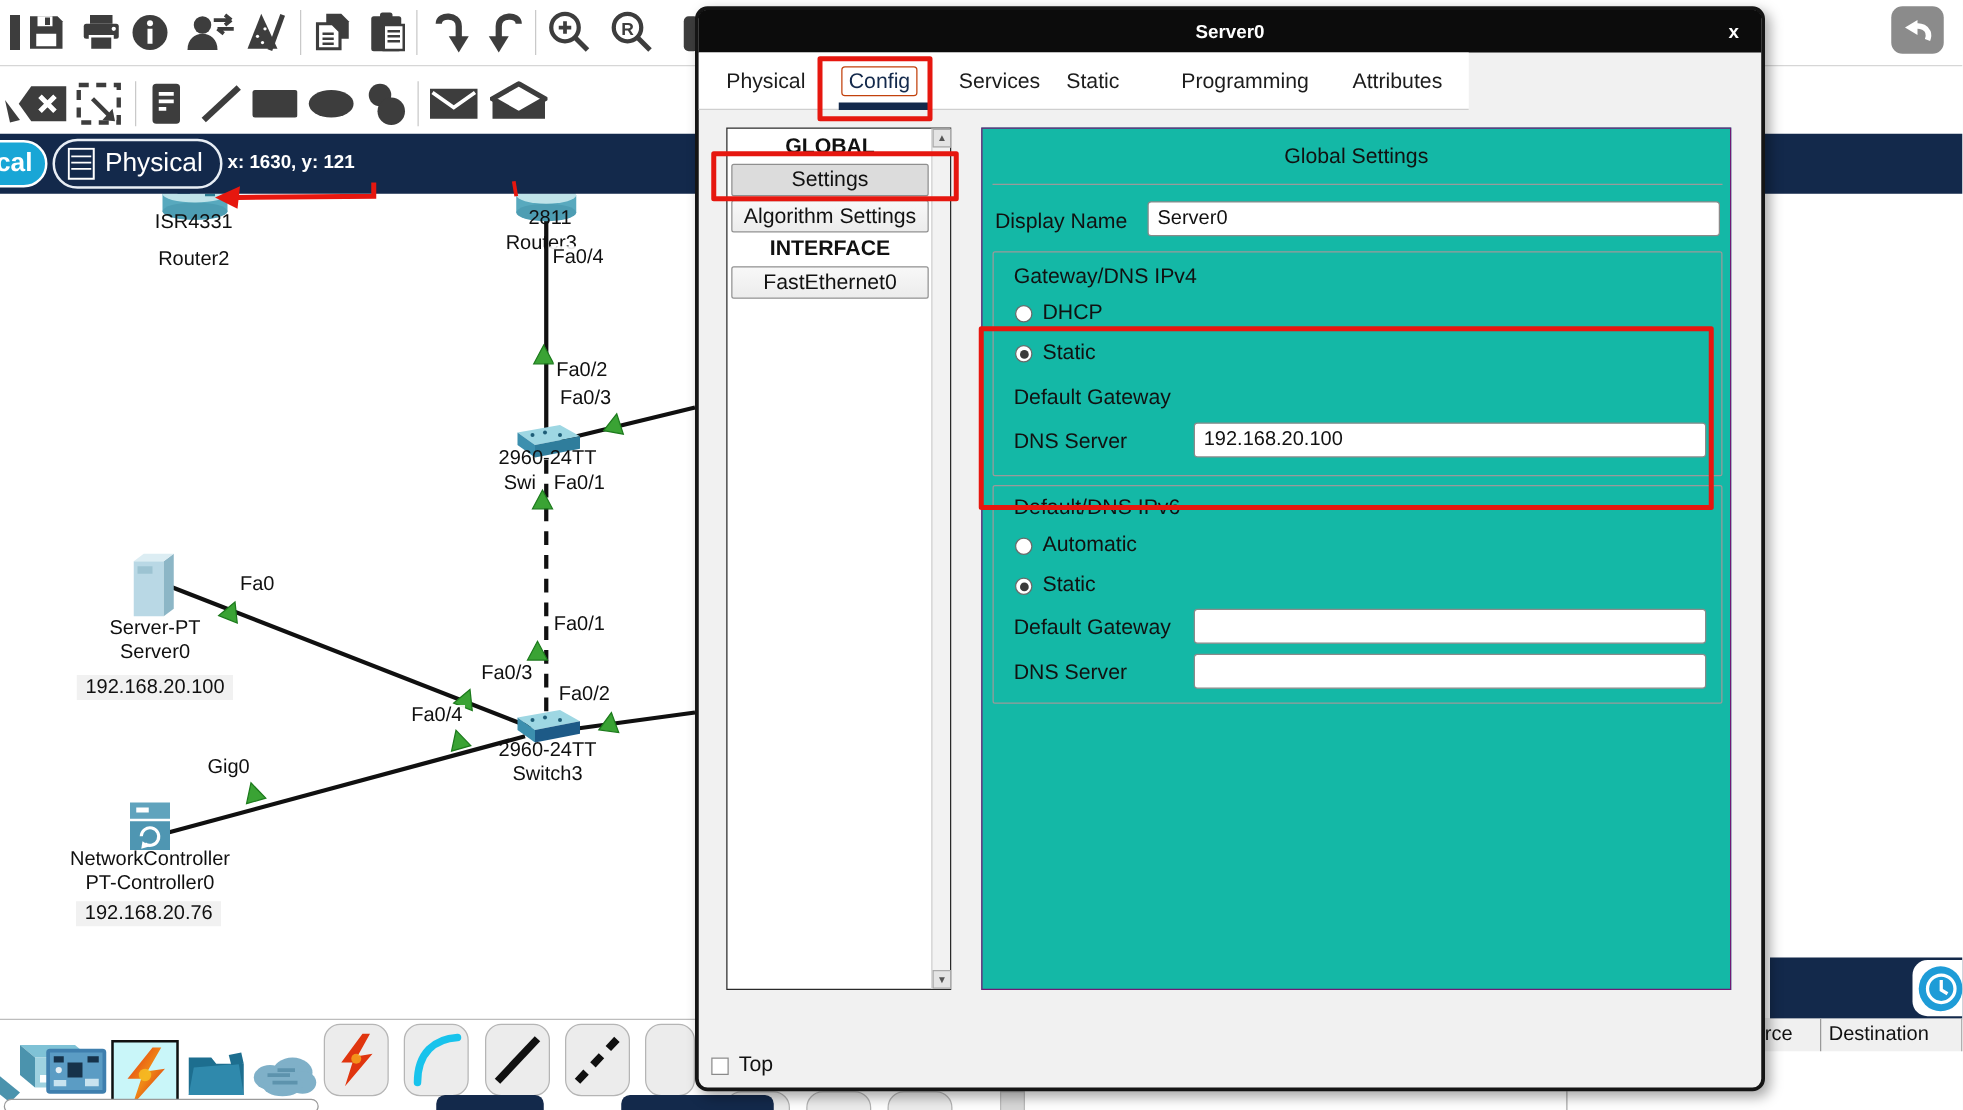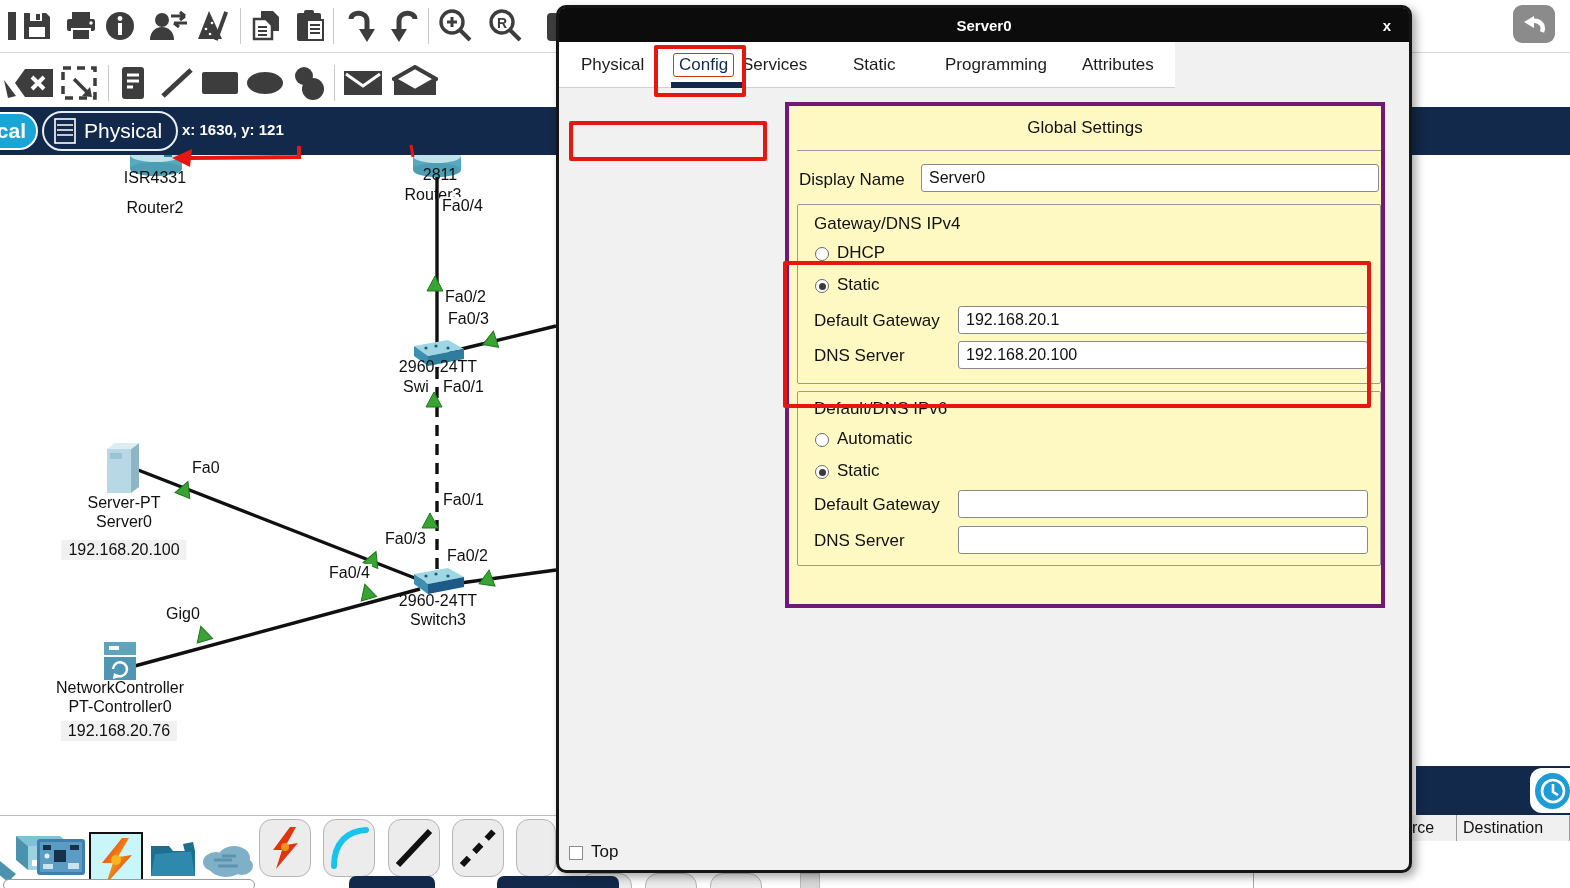--- a/index.html
+++ b/index.html
@@ -80,21 +80,21 @@
   #sidebar { position:absolute; left:22px; top:94px; width:180px; height:690px; background:#fff; border:1.5px solid #2a2a2a; }
   .sb-head { position:absolute; left:2px; width:160px; height:24px; font-weight:bold; font-size:17px; color:#111;
     display:flex; align-items:center; justify-content:center; }
   .sb-item { position:absolute; left:3px; width:158px; height:26px; background:linear-gradient(#f8f8f8,#ececec);
     border:1px solid #8f8f8f; border-radius:2px; font-size:17px; color:#111; display:flex; align-items:center; justify-content:center; }
   .sb-item.sel { background:#dcdcdc; }
   #sb-scroll { position:absolute; right:0; top:0; width:15px; height:100%; background:#f2f2f2; border-left:1px solid #cfcfcf; }
   .sb-arrow { position:absolute; left:0; width:15px; height:15px; background:#e4e4e4; border:1px solid #aaa;
     font-size:8px; color:#555; display:flex; align-items:center; justify-content:center; }
 
-  #settings-panel { position:absolute; left:226px; top:94px; width:600px; height:506px; background:#fef9c3; border:4px solid #701a75; }
+  #settings-panel { position:absolute; left:226px; top:94px; width:600px; height:690px; background:#14b8a6; border:1px solid #701a75; }
   #gs-title { position:absolute; left:0; top:12px; width:100%; text-align:center; font-size:17px; color:#111; }
   #gs-hr { position:absolute; left:8px; top:44px; width:584px; height:1px; background:#9a9a9a; }
   .fld-label { position:absolute; font-size:17px; color:#111; }
   .tin { position:absolute; height:28px; border:1px solid #8a8a8a; border-radius:3px; background:#fff;
     font-family:"Liberation Sans", sans-serif; font-size:16px; color:#111; padding:0 7px; }
   .grp { position:absolute; left:8px; width:584px; border:1px solid #9a9a9a; border-radius:2px; }
   .radio { position:absolute; width:14px; height:14px; border:1px solid #6a6a6a; border-radius:50%; background:#fff; }
   .radio.sel::after { content:""; display:block; width:7px; height:7px; margin:2.5px; border-radius:50%; background:#3a3a3a; }
   #top-check { position:absolute; left:10px; top:838px; width:14px; height:14px; border:1px solid #8a8a8a; background:#fff; }
   #top-label { position:absolute; left:32px; top:834px; font-size:17px; color:#111; }
@@ -498,51 +498,61 @@
     <div id="dlg-title">Server0</div>
     <div id="dlg-close">x</div>
 
     <div id="tabstrip">
       <div class="tab" style="left:22px">
           <span>Physical</span>
         </div>
       <div class="tab" style="left:114px">
           <span class="tab-active-box" style="color:#13294b">Config</span>
         </div>
-      <div class="tab" style="left:183px">
+      <div class="tab" style="left:208px">
           <span>Services</span>
         </div>
       <div class="tab" style="left:294px">
           <span>Static</span>
         </div>
       <div class="tab" style="left:386px">
           <span>Programming</span>
         </div>
       <div class="tab" style="left:523px">
           <span>Attributes</span>
         </div>
     </div>
     <div id="tab-underline"></div>
 
+    <div id="sidebar">
+      <div class="sb-head" style="top:2px">GLOBAL</div>
+      <div class="sb-item sel" style="top:28px">Settings</div>
+      <div class="sb-item" style="top:57px">Algorithm Settings</div>
+      <div class="sb-head" style="top:84px">INTERFACE</div>
+      <div class="sb-item" style="top:110px">FastEthernet0</div>
+      <div id="sb-scroll">
+        <div class="sb-arrow" style="top:0">▲</div>
+        <div class="sb-arrow" style="bottom:0">▼</div>
+      </div>
+    </div>
 
     <div id="settings-panel">
       <div id="gs-title">Global Settings</div>
       <div id="gs-hr"></div>
 
       <div class="fld-label" style="left:10px;top:64px">Display Name</div>
       <input class="tin" style="left: 132px; top: 58px; width: 458px;" value="Server0">
 
       <div class="grp" style="top:98px;height:180px">
         <div class="fld-label" style="left:16px;top:9px">Gateway/DNS IPv4</div>
         <span class="radio" style="left:17px;top:42px"></span>
         <div class="fld-label" style="left:39px;top:38px">DHCP</div>
         <span class="radio sel" style="left:17px;top:74px"></span>
         <div class="fld-label" style="left:39px;top:70px">Static</div>
         <div class="fld-label" style="left:16px;top:106px">Default Gateway</div>
-        <input class="tin" style="left: 160px; top: 101px; width: 410px;" value="192.168.20.1">
         <div class="fld-label" style="left:16px;top:141px">DNS Server</div>
         <input class="tin" style="left: 160px; top: 136px; width: 410px;" value="192.168.20.100">
       </div>
 
       <div class="grp" style="top:285px;height:175px">
         <div class="fld-label" style="left:16px;top:7px">Default/DNS IPv6</div>
         <span class="radio" style="left:17px;top:41px"></span>
         <div class="fld-label" style="left:39px;top:37px">Automatic</div>
         <span class="radio sel" style="left:17px;top:73px"></span>
         <div class="fld-label" style="left:39px;top:69px">Static</div>

